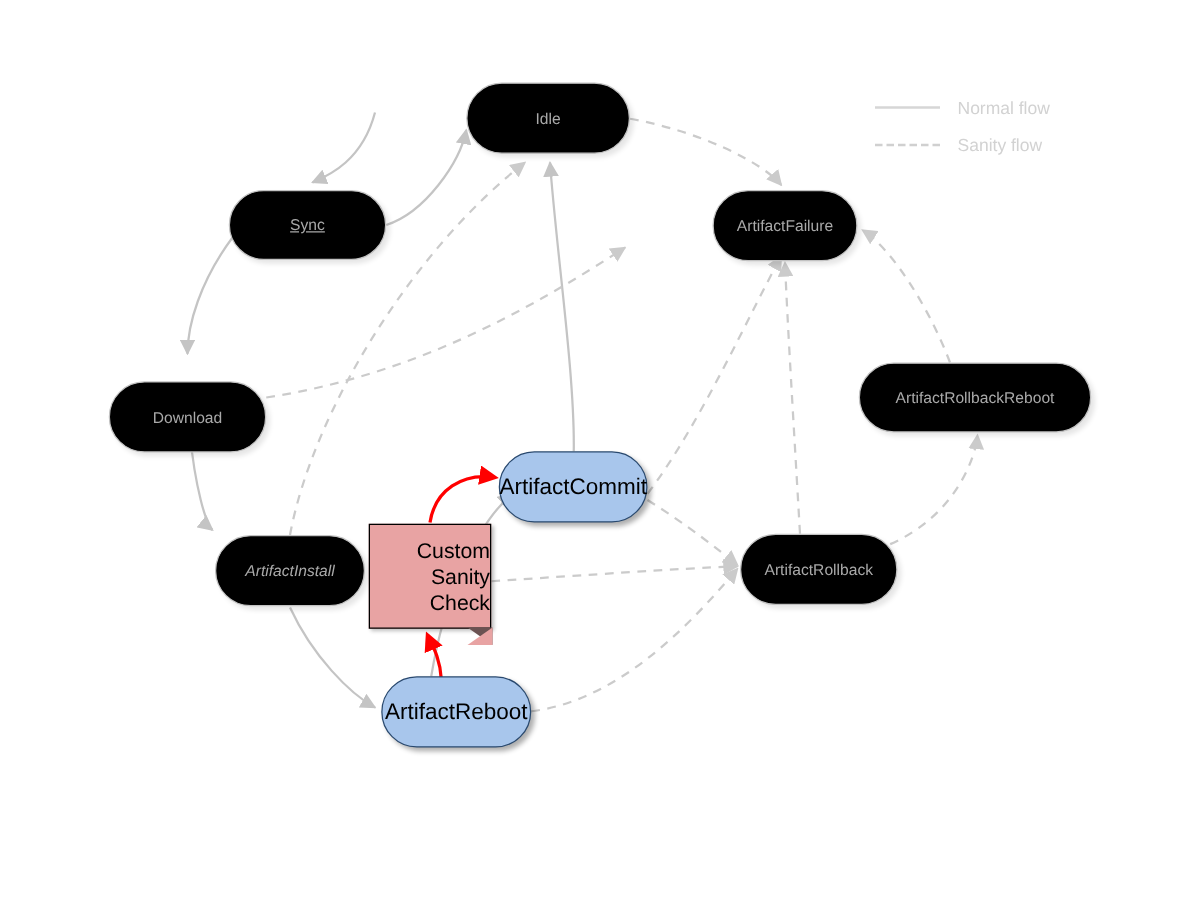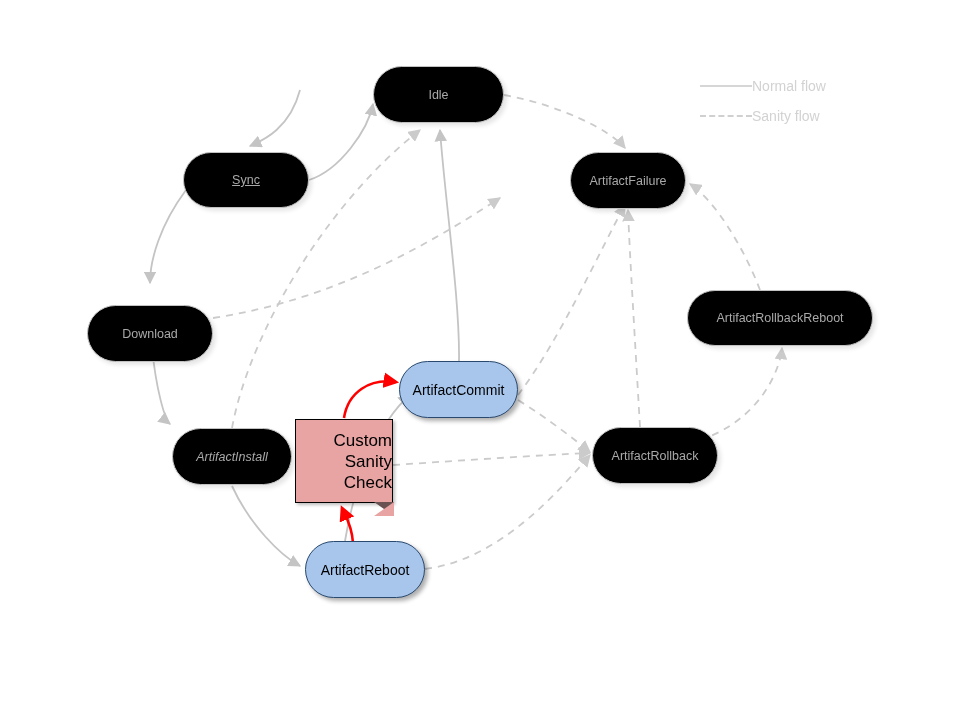--- a/index.html
+++ b/index.html
@@ -38,21 +38,21 @@
     background: #000000;
     border: 1px solid #c2c2c2;
     color: #a9a9a9;
     font-size: 12.5px;
     box-shadow: 3px 3px 4px rgba(0,0,0,0.10);
   }
   .node-active {
     background: #a8c6ec;
     border: 1.4px solid #29496f;
     color: #000000;
-    font-size: 14px;
+    font-size: 18px;
     box-shadow: 3px 3px 4px rgba(0,0,0,0.32);
   }
   .note {
     position: absolute;
     box-sizing: border-box;
     background: #e8a3a3;
     border: 1.6px solid #000000;
     color: #000000;
     font-size: 17px;
     line-height: 21px;
@@ -86,20 +86,21 @@
     position: absolute;
     left: 700px;
     top: 78px;
     display: flex;
     flex-direction: column;
     gap: 14px;
   }
   .legend-row {
     display: flex;
     align-items: center;
+    gap: 14px;
     text-align: right;
   }
   .legend-swatch {
     width: 52px;
     height: 0;
     border-top: 2px solid #d6d6d6;
   }
   .legend-swatch.dashed {
     border-top: 2px dashed #d0d0d0;
   }

